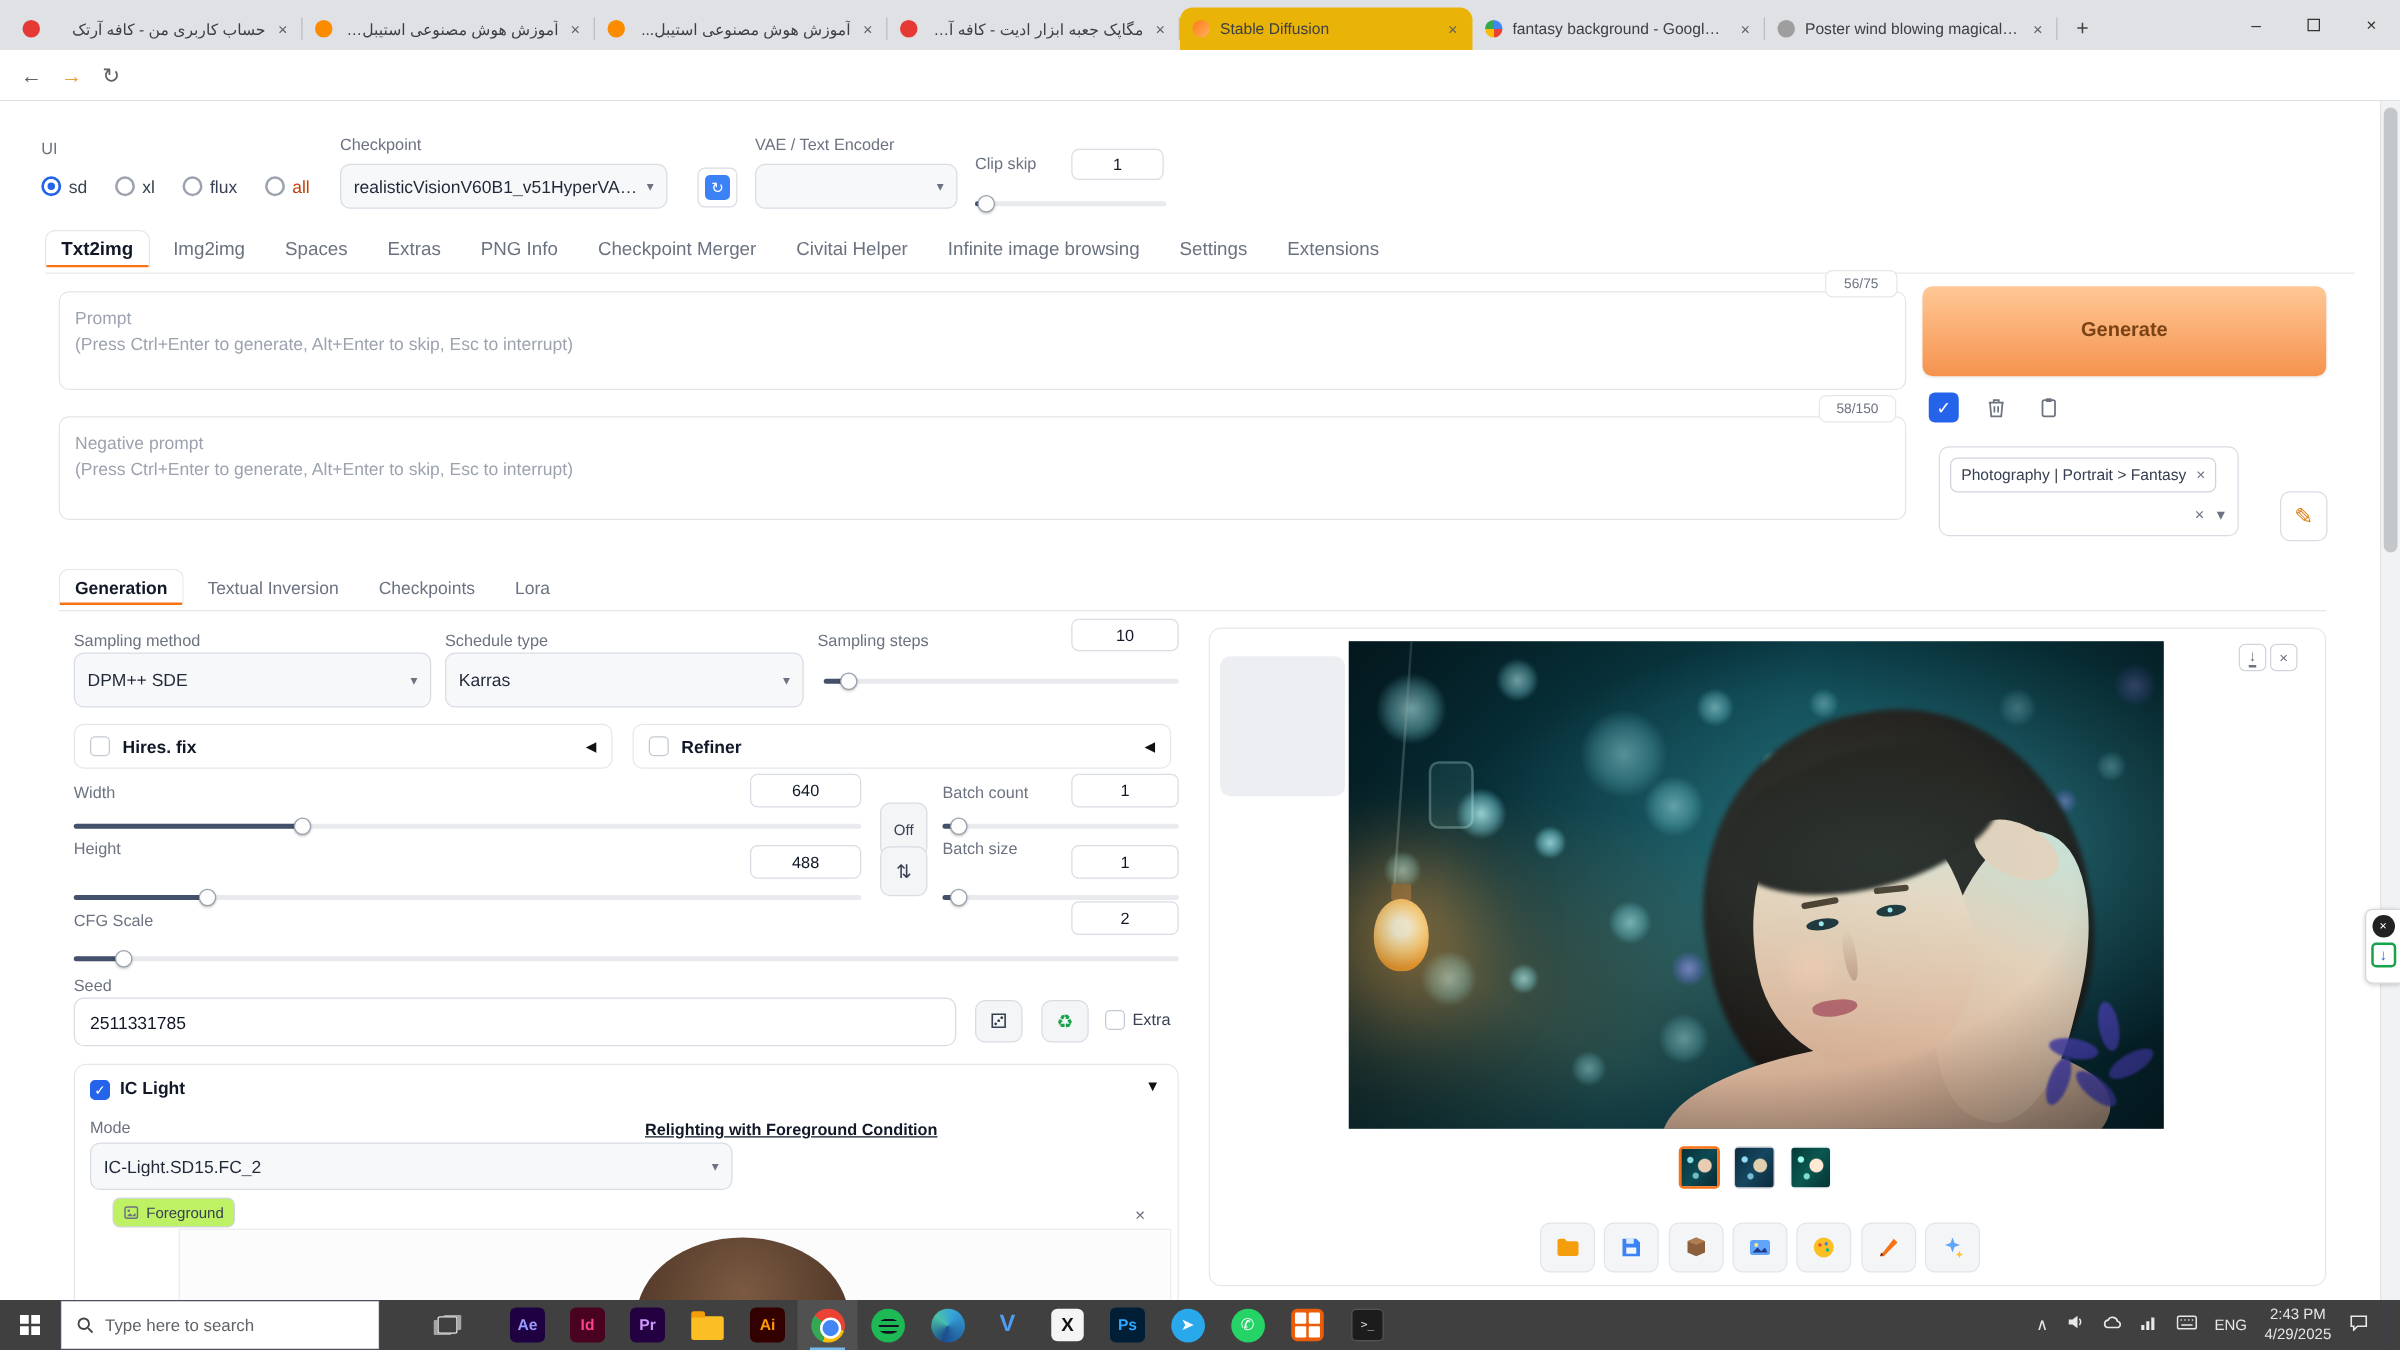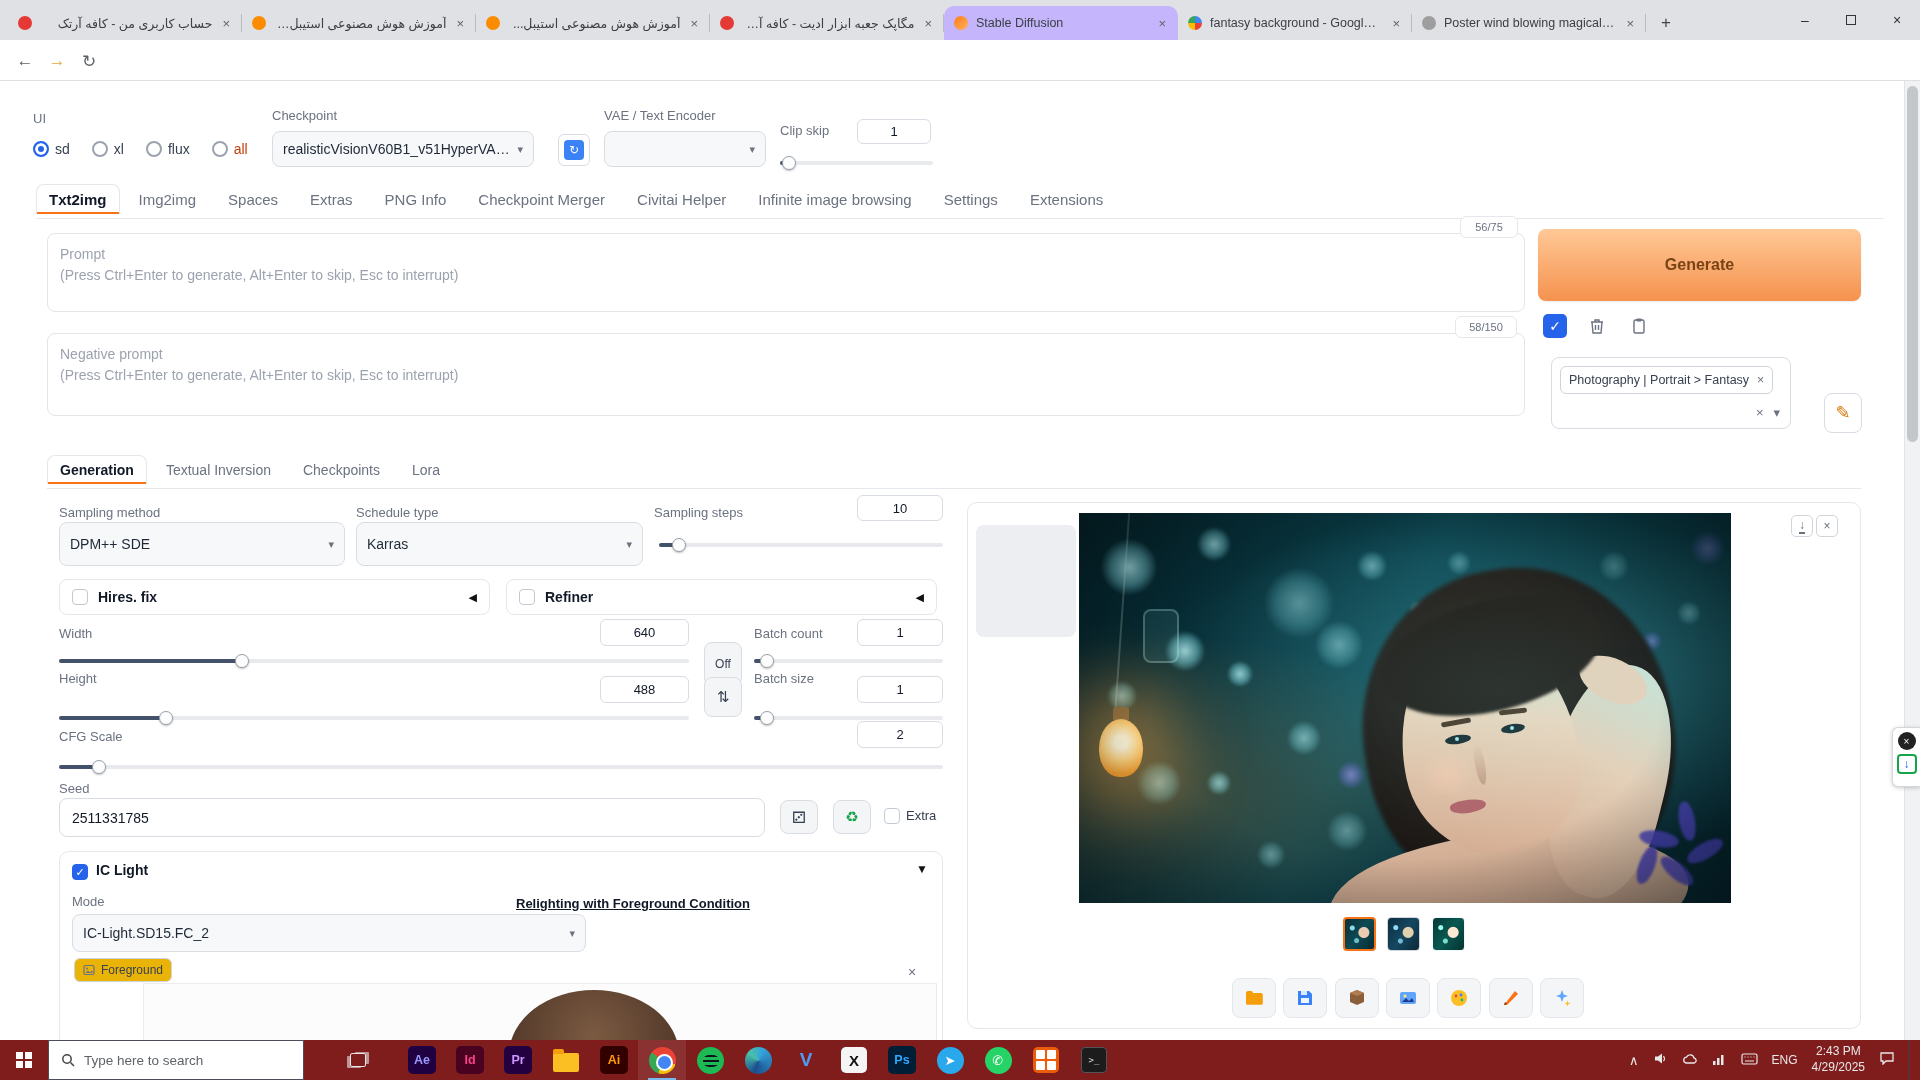--- a/index.html
+++ b/index.html
@@ -7,21 +7,21 @@
   html,body { width:1920px; height:1080px; overflow:hidden; background:#fff;
     font-family:"Liberation Sans","DejaVu Sans",sans-serif; }
   .abs { position:absolute; }
   .screen { position:relative; width:1920px; height:1080px; overflow:hidden; background:#fff; }
 
   
   .tabbar { position:absolute; left:0; top:0; width:1920px; height:40px; background:#dfe1e5; display:flex; align-items:flex-end; }
   .tabs { display:flex; align-items:flex-end; padding-left:8px; }
   .tab { width:234px; height:34px; display:flex; align-items:center; gap:8px; padding:0 10px; border-radius:10px 10px 0 0; position:relative; cursor:pointer; }
   .tab:not(.active):after { content:""; position:absolute; right:0; top:8px; bottom:8px; width:1px; background:#b9bdc3; }
-  .tab.active { background:#c4b5fd; }
+  .tab.active { background:#eab308; }
   .tab .fav { width:14px; height:14px; border-radius:50%; flex:0 0 auto; }
   .tab .t { flex:1; font-size:12.5px; color:#3c4043; white-space:nowrap; overflow:hidden; text-overflow:ellipsis; }
   .tab .x { font-size:13px; color:#5f6368; padding:0 2px; }
   .fav0{background:#e53935;} .fav1{background:#fb8c00;} .fav2{background:#fb8c00;} .fav3{background:#e53935;}
   .fav4{background:linear-gradient(135deg,#ff7a18,#ffb25e);}
   .fav5{background:conic-gradient(#4285f4 0 25%,#ea4335 25% 50%,#fbbc05 50% 75%,#34a853 75% 100%);}
   .fav6{background:#9e9e9e;}
   .newtab { width:28px; height:28px; margin:0 0 3px 6px; display:flex; align-items:center; justify-content:center; font-size:17px; color:#444; border-radius:50%; }
   .wincontrols { position:absolute; right:0; top:0; height:40px; display:flex; }
   .wc { width:46px; height:40px; display:flex; align-items:center; justify-content:center; font-size:14px; color:#333; }
@@ -65,21 +65,21 @@
   .stylesbox { position:absolute; border:1px solid #d8dce3; border-radius:8px; background:#fff; }
   .stylepill { position:absolute; left:8px; top:8px; height:28px; border:1px solid #cfd4dc; border-radius:6px; display:flex; align-items:center; gap:8px; padding:0 8px; font-size:12.5px; color:#374151; }
   .squarebtn { position:absolute; background:#f4f5f7; border:1px solid #d8dce3; border-radius:8px; display:flex; align-items:center; justify-content:center; font-size:13px; color:#374151; }
   .panelrow { position:absolute; border:1px solid #e5e7eb; border-radius:8px; background:#fff; display:flex; align-items:center; padding:0 12px; gap:10px; }
   .panelrow .name { font-size:14px; font-weight:600; color:#111827; flex:1; }
   .panelrow .arr { color:#111; font-size:11px; }
   .cbx { width:16px; height:16px; border:1px solid #c3c9d2; border-radius:4px; background:#fff; flex:0 0 auto; }
   .seedin { position:absolute; background:#fff; border:1px solid #d8dce3; border-radius:8px; display:flex; align-items:center; padding:0 12px; font-size:14px; color:#111827; }
   .icpanel { position:absolute; border:1px solid #e5e7eb; border-radius:10px; background:#fff; }
   .code { background:#f3f4f6; border:1px solid #e5e7eb; border-radius:4px; padding:0 4px; font-family:"DejaVu Sans Mono",monospace; font-size:11.5px; color:#374151; }
-  .fgtab { position:absolute; height:24px; border:1px solid #d1d5db; border-radius:6px; background:#eab308; display:flex; align-items:center; gap:6px; padding:0 8px; font-size:12px; color:#374151; }
+  .fgtab { position:absolute; height:24px; border:1px solid #d1d5db; border-radius:6px; background:#bef264; display:flex; align-items:center; gap:6px; padding:0 8px; font-size:12px; color:#374151;margin-left:16px; }
 
   
   .gallery { position:absolute; left:967px; top:421px; width:894px; height:527px; border:1px solid #e5e7eb; border-radius:10px; background:#fff; }
   .gi { position:absolute; left:111px; top:10px; width:652px; height:390px; overflow:hidden; background:
       radial-gradient(ellipse at 12% 72%, rgba(255,160,60,.22), transparent 40%),
       radial-gradient(ellipse at 75% 40%, rgba(90,220,230,.20), transparent 55%),
       linear-gradient(115deg,#041f26,#0b424d 45%,#073039 75%,#051e26); }
   .bk { position:absolute; border-radius:50%; filter:blur(1px);
       background:radial-gradient(circle,rgba(185,246,250,.95) 0%,rgba(140,235,245,.5) 45%,transparent 72%); }
   .bk.p { background:radial-gradient(circle,rgba(165,155,250,.9),rgba(120,110,240,.4) 50%,transparent 72%); }
@@ -133,21 +133,21 @@
   
   .scrollbar { position:absolute; left:1904px; top:81px; width:16px; height:959px; background:#f1f2f3; border-left:1px solid #e2e3e5; }
   .scrollthumb { position:absolute; left:2px; top:5px; width:11px; height:356px; background:#c4c7ca; border-radius:6px; }
 
   
   .idm { position:absolute; left:1892px; top:727px; width:28px; height:60px; background:#fff; border:1px solid #d6d6d6; border-right:none; border-radius:6px 0 0 6px; box-shadow:0 1px 4px rgba(0,0,0,.2); display:flex; flex-direction:column; align-items:center; gap:4px; padding-top:4px; }
   .idm-x { width:18px; height:18px; border-radius:50%; background:#222; color:#fff; font-size:10px; display:flex; align-items:center; justify-content:center; }
   .idm-dl { width:20px; height:20px; border:2px solid #16a34a; border-radius:4px; background:#fff; color:#2563eb; font-size:12px; font-weight:700; display:flex; align-items:center; justify-content:center; }
 
   
-  .taskbar { position:absolute; left:0; top:1040px; width:1920px; height:40px; background:#7f1d1d; display:flex; align-items:flex-start; }
+  .taskbar { position:absolute; left:0; top:1040px; width:1920px; height:40px; background:#404040; display:flex; align-items:flex-start; }
   .startbtn { width:48px; height:40px; display:flex; align-items:center; justify-content:center; }
   .winlogo { display:grid; grid-template-columns:7px 7px; grid-template-rows:7px 7px; gap:2px; }
   .winlogo i { background:#fff; }
   .searchbox { width:256px; height:40px; background:#fff; display:flex; align-items:center; gap:8px; padding:0 12px; border:1px solid #4a4e5a; }
   .searchbox .ph { font-size:13.5px; color:#5f6368; }
   .tvslot,.appslot { width:48px; height:40px; display:flex; align-items:center; justify-content:center; position:relative; }
   .appslot.running:after { content:""; position:absolute; left:10px; right:10px; bottom:0; height:2px; background:#76b9ed; }
   .appslot.active { background:rgba(255,255,255,.09); }
   .tvicon { width:16px; height:14px; border:1.5px solid #e8e8e8; border-radius:2px; box-shadow:-4px 2px 0 -1px rgba(232,232,232,.6), 4px -2px 0 -1px rgba(232,232,232,.6); }
   .adobe { width:28px; height:28px; border-radius:5px; font-size:12.5px; font-weight:700; display:flex; align-items:center; justify-content:center; }

